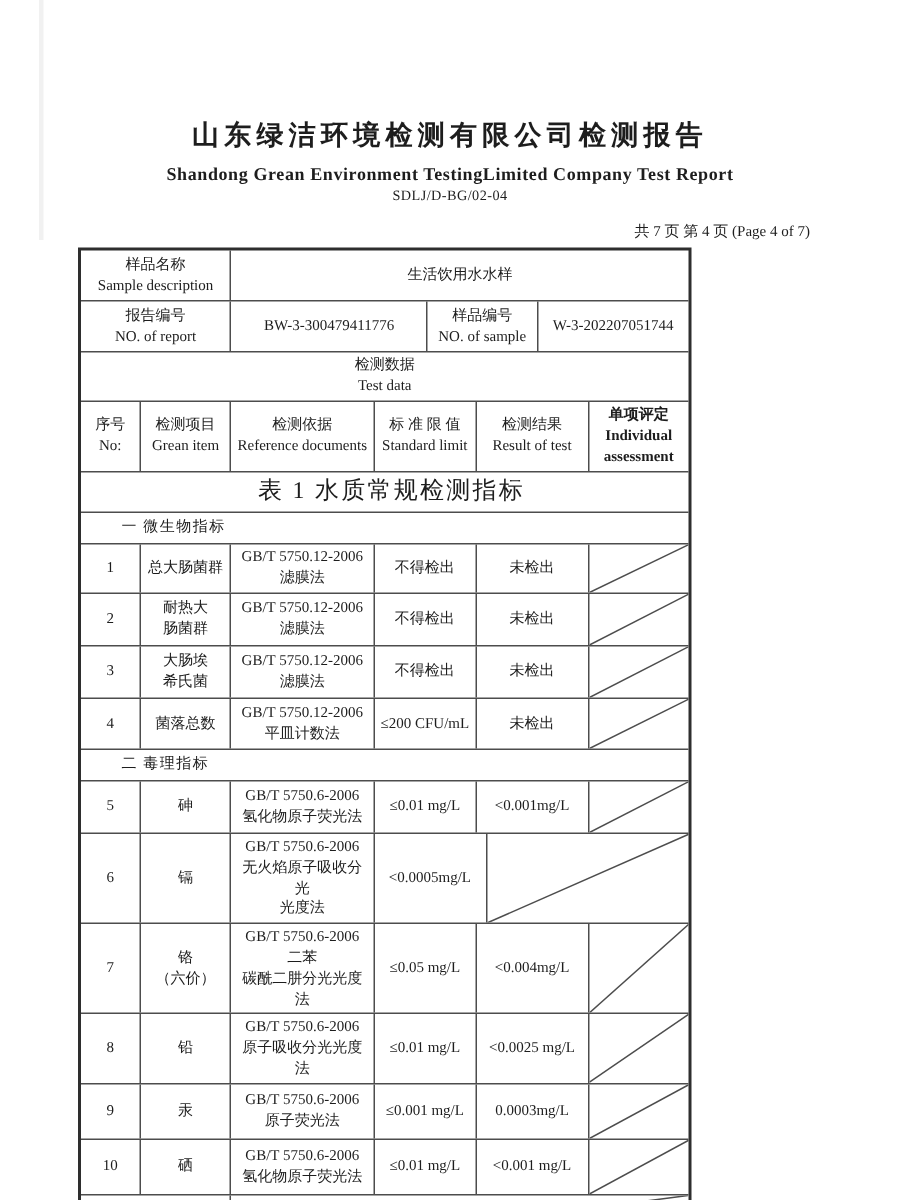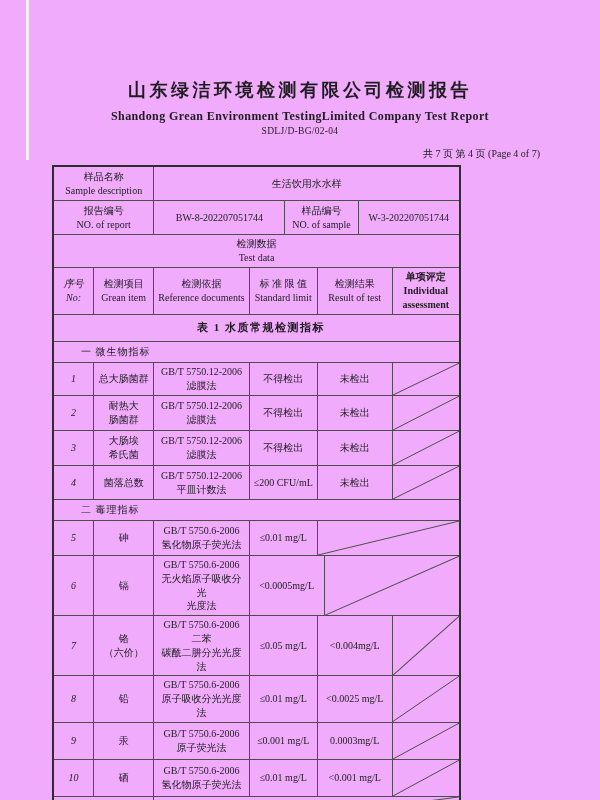--- a/index.html
+++ b/index.html
@@ -1,17 +1,17 @@
 <!DOCTYPE html>
 <html><head>
 <meta charset="utf-8">
 <style>
   html,body{margin:0;padding:0;background:#e8e8e8;}
   .page{
-    width:600px;height:800px;background:#f0abfc;position:relative;
+    width:600px;height:800px;background:#ffffff;position:relative;
     font-family:"Liberation Serif","DejaVu Serif",serif;color:#1d1d1d;
     box-sizing:border-box;overflow:hidden;
   }
   .scan-edge{position:absolute;left:26px;top:0;width:3px;height:160px;background:#f1f1f1;}
   .header{padding-top:78px;text-align:center;}
   .title{font-size:18px;font-weight:bold;letter-spacing:3.5px;}
   .subtitle{font-size:12px;font-weight:bold;margin-top:7px;letter-spacing:0.4px;}
   .doc-code{font-size:9.5px;margin-top:2px;letter-spacing:0.3px;}
   .page-info{font-size:10px;text-align:right;margin:11px 60px 4px 0;padding-left:13px;}
   .tbl{
@@ -19,32 +19,32 @@
   }
   .trow{display:flex;border-bottom:1px solid #4d4d4d;box-sizing:border-box;}
   .trow:last-child{border-bottom:none;}
   .tc{
     border-right:1px solid #4d4d4d;box-sizing:border-box;
     display:flex;align-items:center;justify-content:center;text-align:center;
     white-space:pre-line;font-size:10px;line-height:1.38;padding:2px 3px;
     min-width:0;
   }
   .tc:last-child{border-right:none;}
-  .c1{flex:0 0 9.87%;font-style:italic;}
+  .c1{flex:0 0 9.87%;}
   .c2{flex:0 0 14.92%;}
   .c3{flex:0 0 23.53%;}
   .c4{flex:0 0 16.81%;}
   .c5{flex:0 0 18.49%;}
   .c6{flex:1;font-weight:bold;}
   .w25{flex:0 0 24.79%;}
   .w32{flex:0 0 32.35%;}
   .w18{flex:0 0 18.07%;}
   .wrest{flex:1;}
   .full{flex:1;}
-  .caption{font-weight:bold;font-size:11px;letter-spacing:1.5px;padding-left:12px;}
+  .caption{font-weight:normal;font-size:16px;letter-spacing:1.5px;padding-left:12px;}
   .section{justify-content:flex-start;text-align:left;padding-left:27px;letter-spacing:1px;}
   .slash{position:relative;padding:0;}
   .slash svg{position:absolute;left:0;top:0;width:100%;height:100%;display:block;}
 </style>
 </head>
 <body>
 
 <div class="page">
   <div class="scan-edge"></div>
 
@@ -59,21 +59,21 @@
 
     <div class="trow" style="min-height:34px">
       <div class="tc w25">样品名称
 Sample description</div>
       <div class="tc wrest">生活饮用水水样</div>
     </div>
 
     <div class="trow" style="min-height:34px">
       <div class="tc w25">报告编号
 NO. of report</div>
-      <div class="tc w32">BW-8-202207051744</div>
+      <div class="tc w32">BW-3-300479411776</div>
       <div class="tc w18">样品编号
 NO. of sample</div>
       <div class="tc wrest">W-3-202207051744</div>
     </div>
 
     <div class="trow" style="min-height:33px">
       <div class="tc full">检测数据
 Test data</div>
     </div>
 
@@ -154,20 +154,21 @@
     <div class="trow" style="min-height:21px">
       <div class="tc full section">二 毒理指标</div>
     </div>
 
     <div class="trow" style="min-height:35px">
       <div class="tc c1">5</div>
       <div class="tc c2">砷</div>
       <div class="tc c3">GB/T 5750.6-2006
 氢化物原子荧光法</div>
       <div class="tc c4">≤0.01 mg/L</div>
+      <div class="tc c5">&lt;0.001mg/L</div>
       <div class="tc c6 slash"><svg viewBox="0 0 100 100" preserveAspectRatio="none">
             <line x1="0" y1="100" x2="100" y2="0" stroke="#4d4d4d" stroke-width="1" vector-effect="non-scaling-stroke"></line>
           </svg></div>
     </div>
 
     <div class="trow" style="min-height:45px">
       <div class="tc c1">6</div>
       <div class="tc c2">镉</div>
       <div class="tc c3">GB/T 5750.6-2006
 无火焰原子吸收分光

